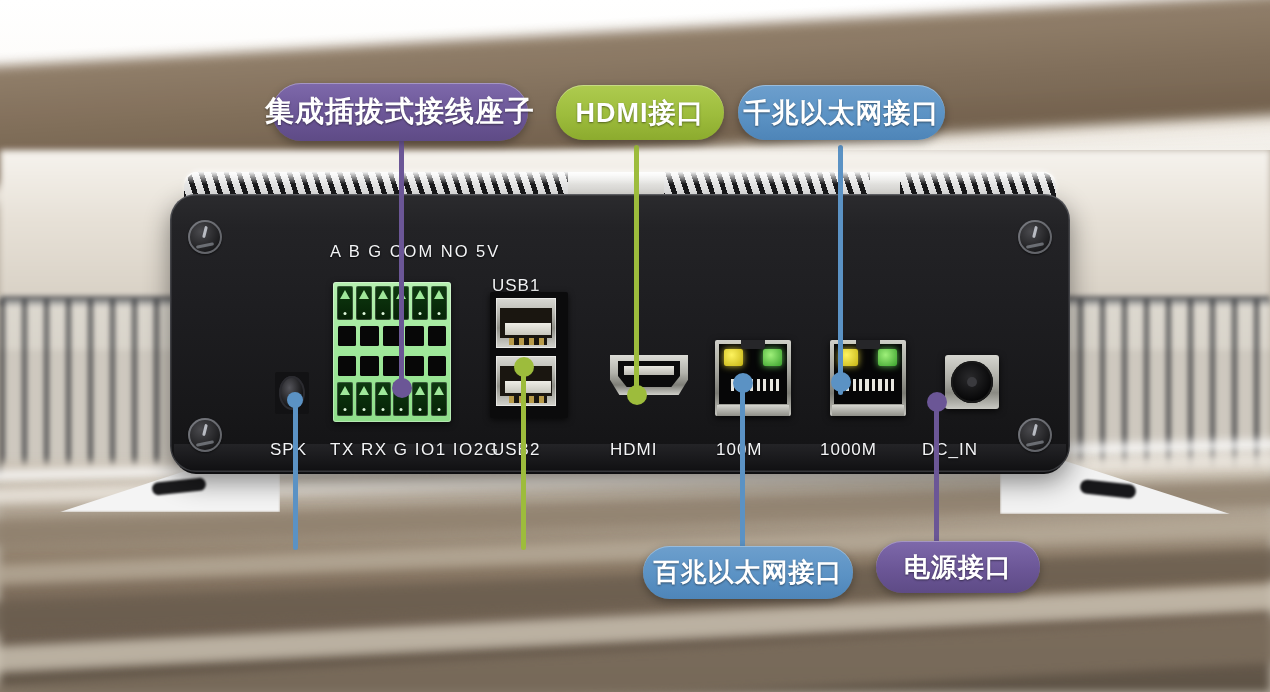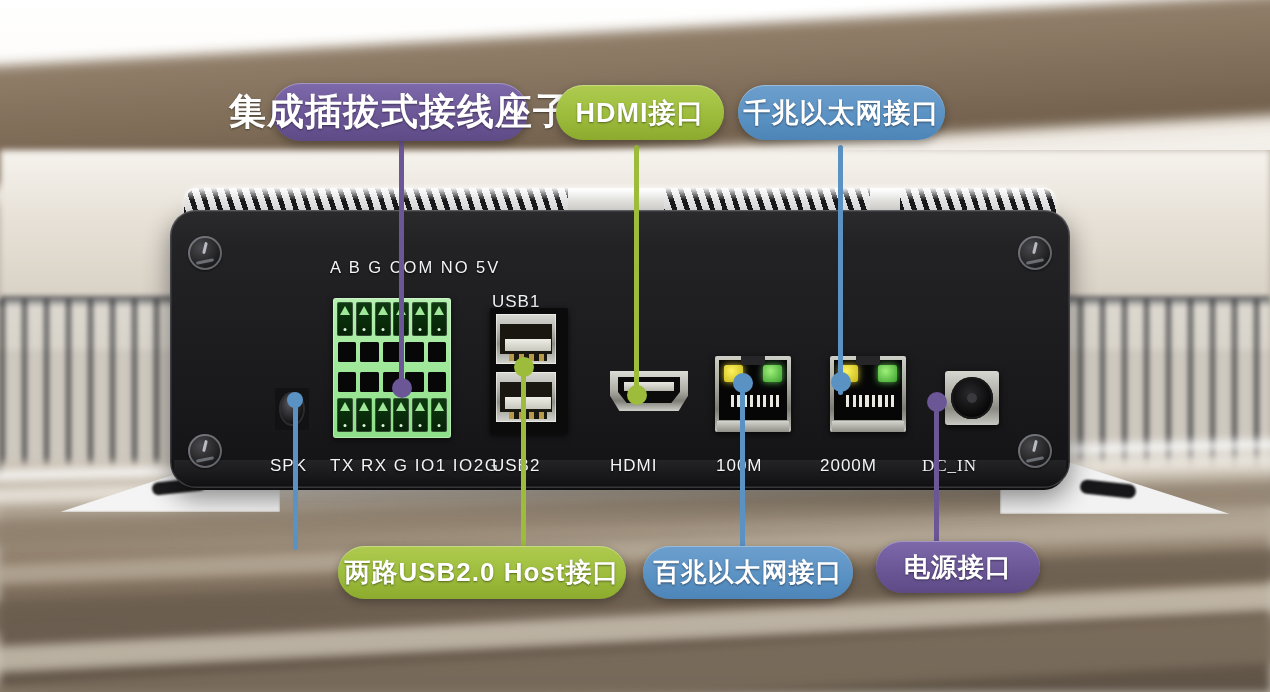--- a/index.html
+++ b/index.html
@@ -46,21 +46,21 @@
     background:#f4f4f4;clip-path:polygon(100% 0,100% 100%,0% 100%);
     filter:blur(1.2px);}
   .wedgeL .win{position:absolute;left:92px;top:40px;width:54px;height:13px;background:#1b1b1d;
     border-radius:7px;transform:rotate(-6deg);}
   .wedgeR{position:absolute;left:1000px;top:440px;width:230px;height:74px;
     background:#f2f2f2;clip-path:polygon(0 0,0 100%,100% 100%);filter:blur(1.2px);}
   .wedgeR .win{position:absolute;left:80px;top:42px;width:56px;height:14px;background:#17171a;
     border-radius:7px;transform:rotate(6deg);}
 
   
-  .device{position:absolute;left:170px;top:188px;width:940px;height:300px;}
+  .device{position:absolute;left:170px;top:172px;width:940px;height:300px;}
   .fins{position:absolute;left:14px;top:0;width:872px;height:34px;
     background:
       repeating-linear-gradient(72deg,
         #1a1a1c 0px,#1a1a1c 5px,
         #e9e9e9 5px,#e9e9e9 12px);
     border-radius:16px 16px 0 0;
     box-shadow:0 -2px 5px rgba(255,255,255,.55);}
   .fin-gap{position:absolute;top:0;height:34px;background:linear-gradient(180deg,#efefed,#d8d6d1);}
   .fg1{left:398px;width:96px;}
   .fg2{left:700px;width:30px;}
@@ -317,22 +317,22 @@
       <div class="dc-in">
         <div class="dc-pin"></div>
       </div>
     </div>
 
     <div class="ptxt" style="left:100px;top:268px;">SPK</div>
     <div class="ptxt" style="left:160px;top:268px;letter-spacing:1.5px;">TX RX G IO1 IO2G</div>
     <div class="ptxt" style="left:322px;top:268px;">USB2</div>
     <div class="ptxt" style="left:440px;top:268px;">HDMI</div>
     <div class="ptxt" style="left:546px;top:268px;">100M</div>
-    <div class="ptxt" style="left:650px;top:268px;">2000M</div>
-    <div class="ptxt" style="left:752px;top:268px;font-family:Liberation Serif, serif;">DC_IN</div>
+    <div class="ptxt" style="left:650px;top:268px;">1000M</div>
+    <div class="ptxt" style="left:752px;top:268px;">DC_IN</div>
   </div>
 
   <div class="lead purple" style="left:399px;top:140px;height:250px;"></div>
   <div class="dot purple" style="left:392px;top:378px;"></div>
 
   <div class="lead green" style="left:634px;top:145px;height:250px;"></div>
   <div class="dot green" style="left:627px;top:385px;"></div>
 
   <div class="lead blue" style="left:838px;top:145px;height:250px;"></div>
   <div class="dot blue" style="left:831px;top:372px;"></div>
@@ -342,36 +342,33 @@
 
   <div class="lead green" style="left:521px;top:365px;height:185px;"></div>
   <div class="dot green" style="left:514px;top:357px;"></div>
 
   <div class="lead blue" style="left:740px;top:380px;height:170px;"></div>
   <div class="dot blue" style="left:733px;top:373px;"></div>
 
   <div class="lead purple" style="left:934px;top:398px;height:150px;"></div>
   <div class="dot purple" style="left:927px;top:392px;"></div>
 
-  <div class="pill purple" style="left:272px;top:83px;width:256px;height:58px;font-size:37px;text-align:center;">
+  <div class="pill purple" style="left:272px;top:83px;width:256px;height:58px;font-size:29px;text-align:center;">
     <span>集成插拔式接线座子</span>
   </div>
 
   <div class="pill green" style="left:556px;top:85px;width:168px;height:55px;font-size:27px;">
     <span>HDMI接口</span>
   </div>
 
   <div class="pill blue" style="left:738px;top:85px;width:207px;height:55px;font-size:27px;">
     <span>千兆以太网接口</span>
   </div>
 
 
-  <div class="pill green" style="left:338px;top:546px;width:288px;height:53px;font-size:26px;">
-    <span>两路USB2.0 Host接口</span>
-  </div>
 
   <div class="pill purple" style="left:876px;top:541px;width:164px;height:52px;font-size:26px;">
     <span>电源接口</span>
   </div>
 
   <div class="pill blue" style="left:643px;top:546px;width:210px;height:53px;font-size:26px;">
     <span>百兆以太网接口</span>
   </div>
 
 </div>

